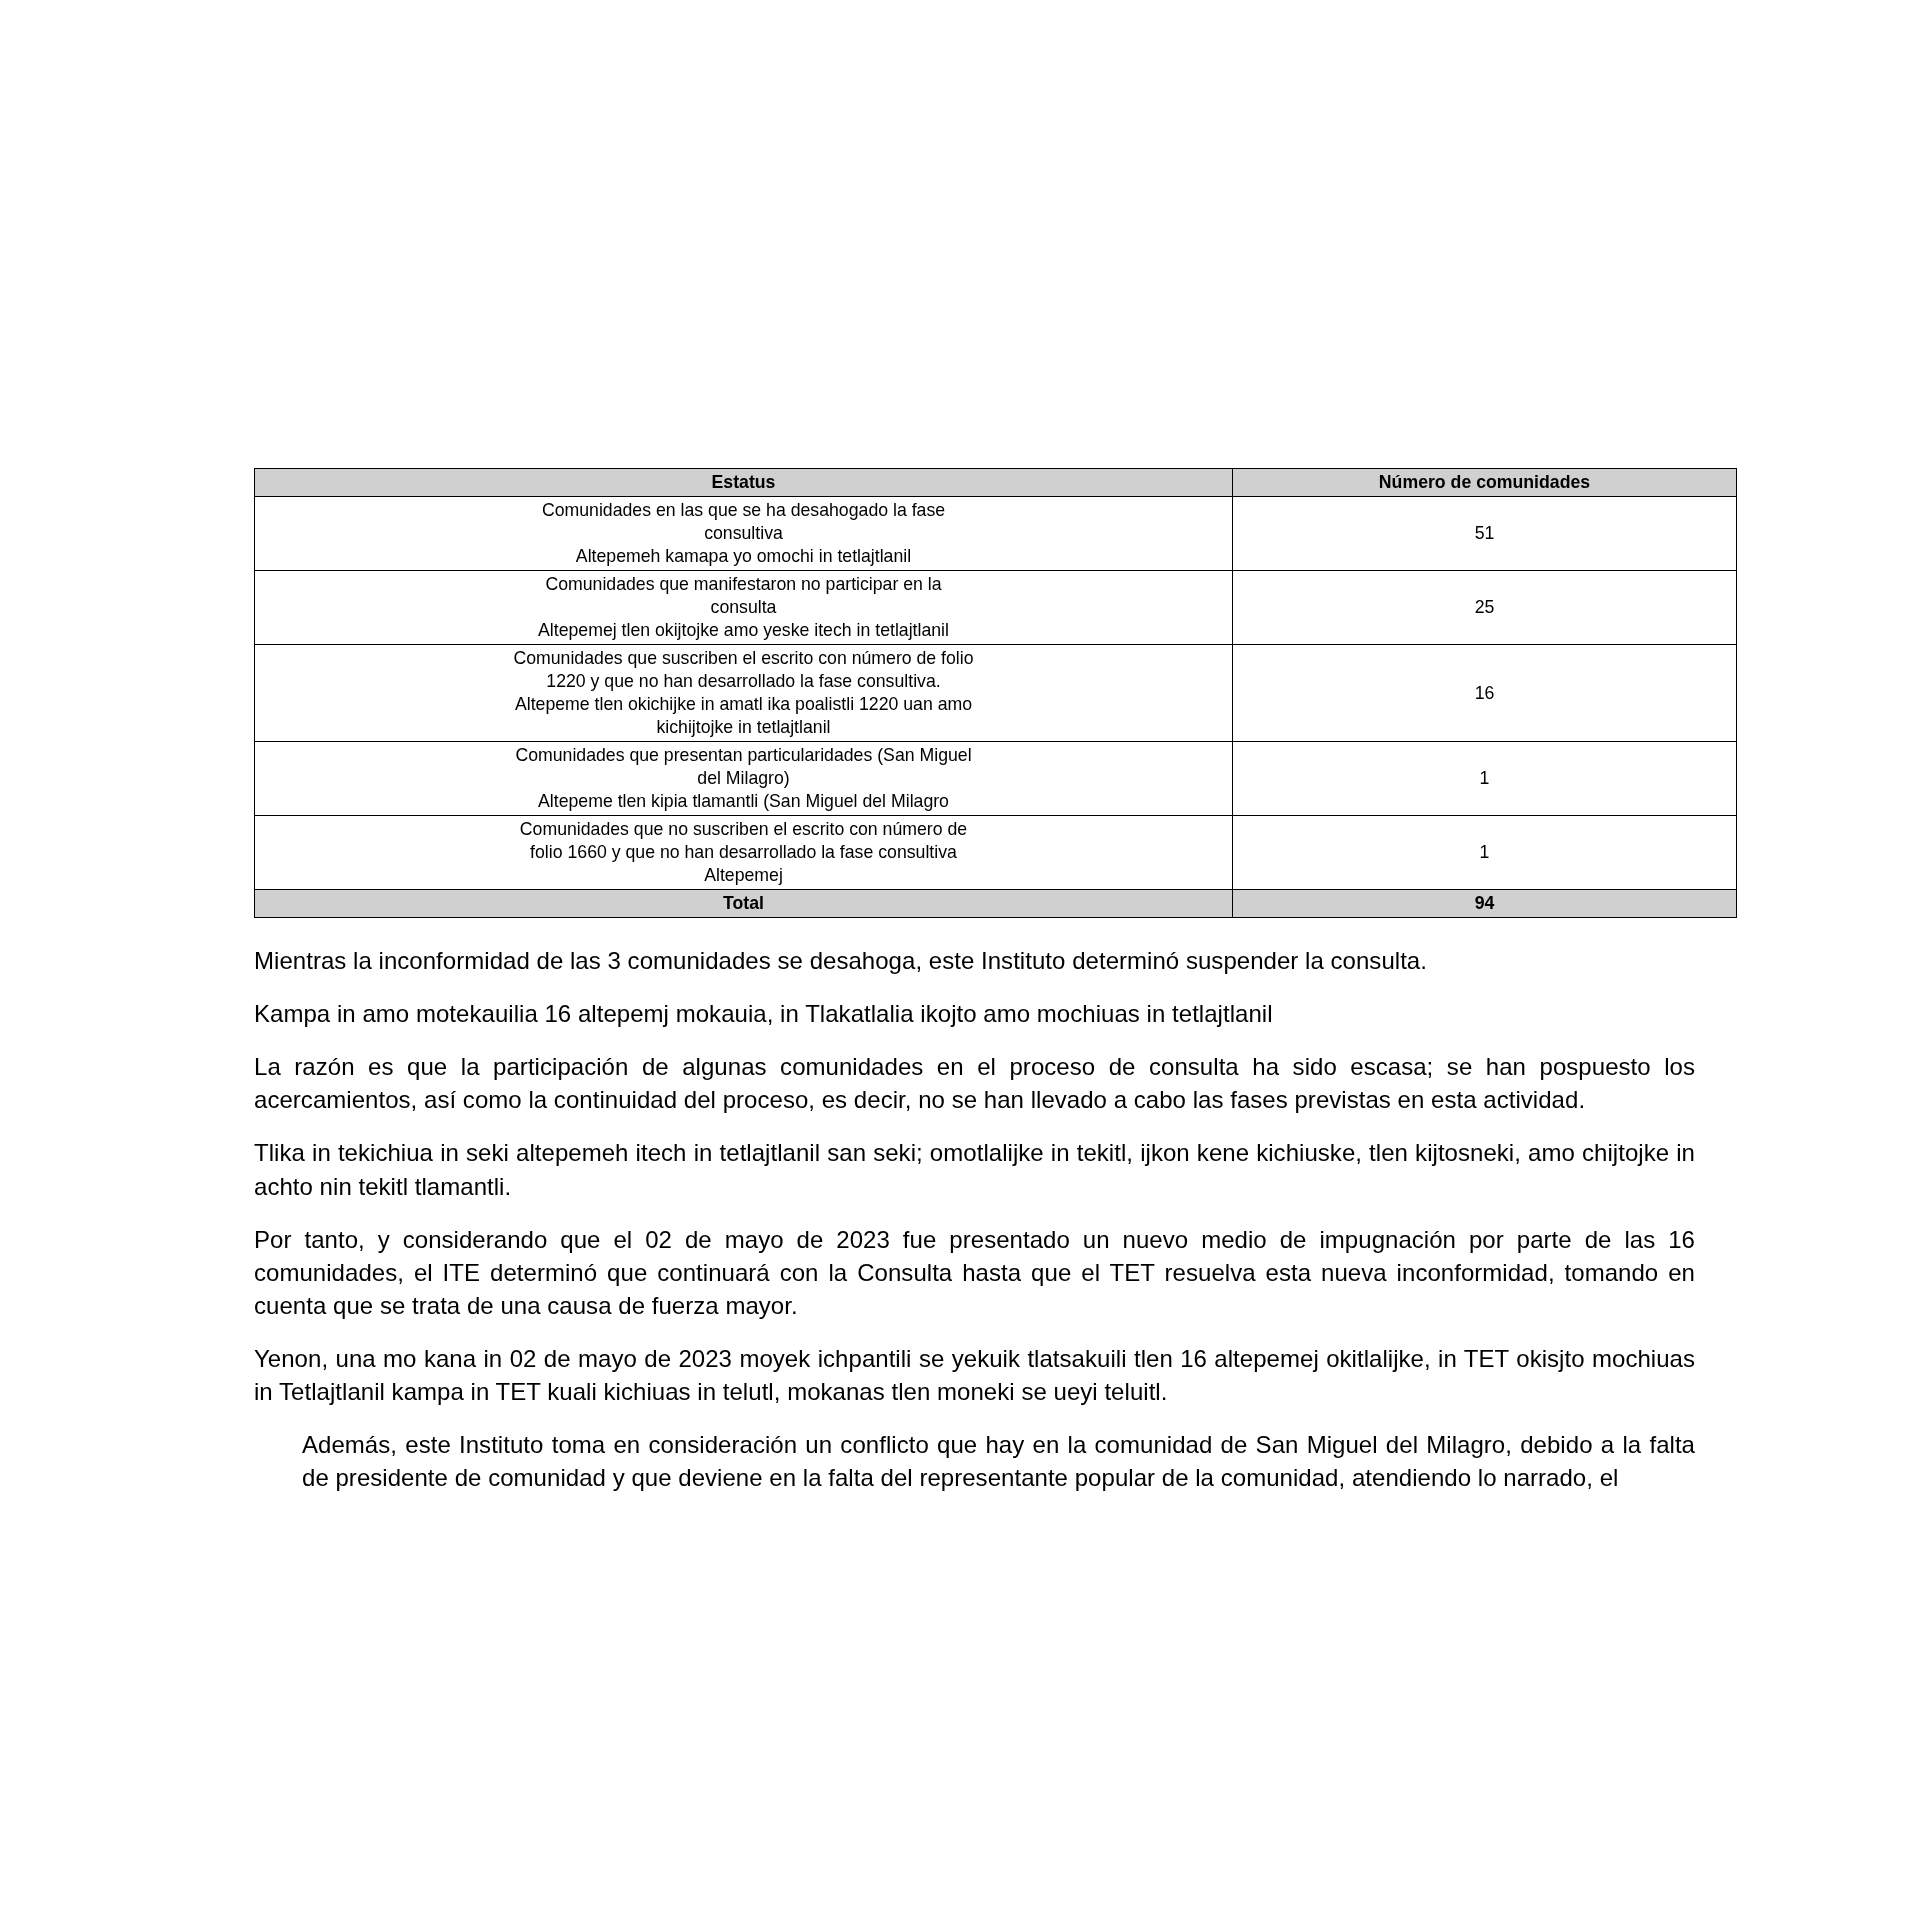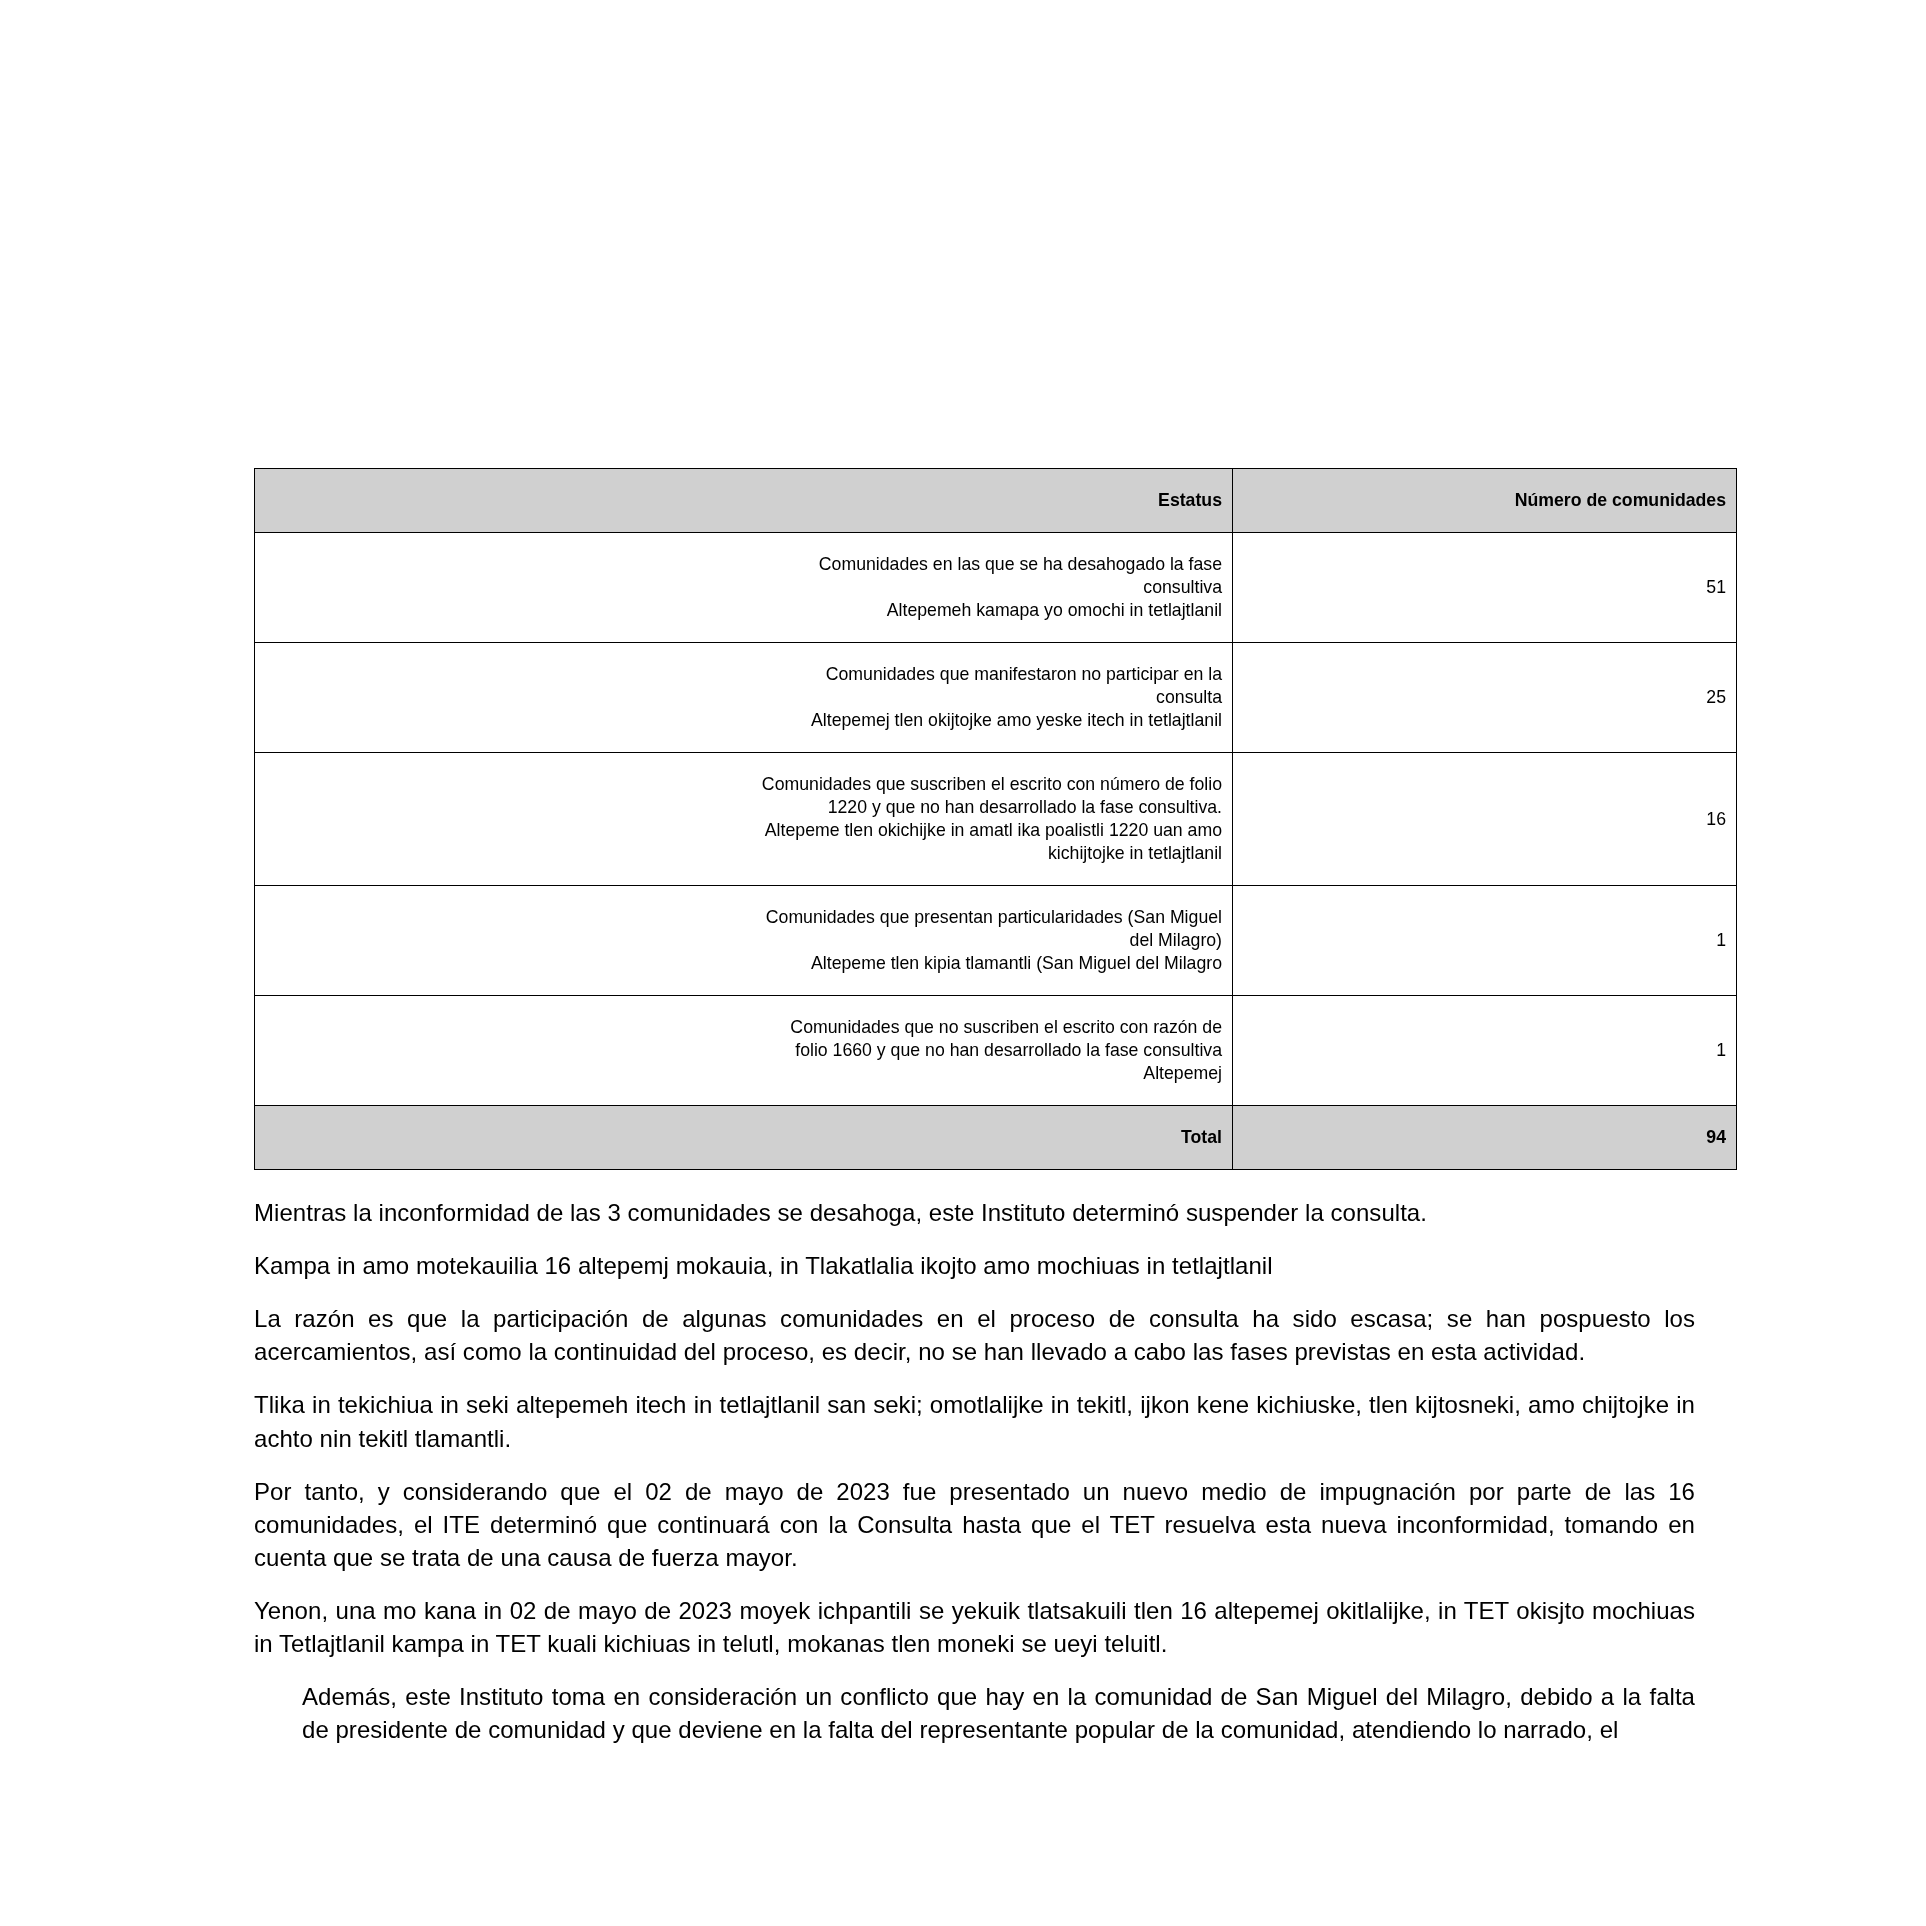--- a/index.html
+++ b/index.html
@@ -31,24 +31,24 @@
   }
   
   table.status-table {
     border-collapse: collapse;
     width: 1441px;
     table-layout: fixed;
   }
   table.status-table td, table.status-table th {
     border: 1.2px solid #000000;
     vertical-align: middle;
-    padding: 20px 10px;
+    padding: 2px 10px;
     font-size: 17.7px;
     line-height: 1.3;
-    text-align: right;
+    text-align: center;
   }
   table.status-table thead th {
     background: #d0d0d0;
     font-weight: bold;
   }
   table.status-table tr.total-row td {
     background: #d0d0d0;
     font-weight: bold;
   }
   .col-status { width: 957px; }
@@ -114,21 +114,21 @@
           <td class="col-status cell-lines">
             <span>Comunidades que presentan particularidades (San Miguel</span>
             <span>del Milagro)</span>
             <span>Altepeme tlen kipia tlamantli (San Miguel del Milagro</span>
           </td>
           <td class="col-count">1</td>
         </tr>
 
         <tr>
           <td class="col-status cell-lines">
-            <span>Comunidades que no suscriben el escrito con razón de</span>
+            <span>Comunidades que no suscriben el escrito con número de</span>
             <span>folio 1660 y que no han desarrollado la fase consultiva</span>
             <span>Altepemej</span>
           </td>
           <td class="col-count">1</td>
         </tr>
 
         <tr class="total-row">
           <td class="col-status">Total</td>
           <td class="col-count">94</td>
         </tr>

